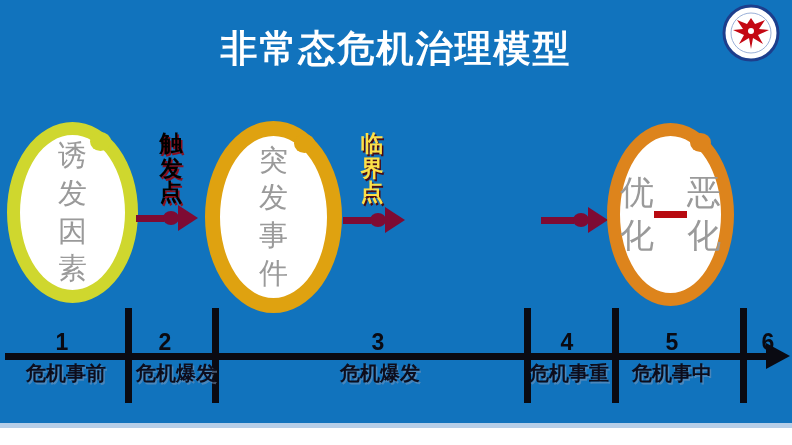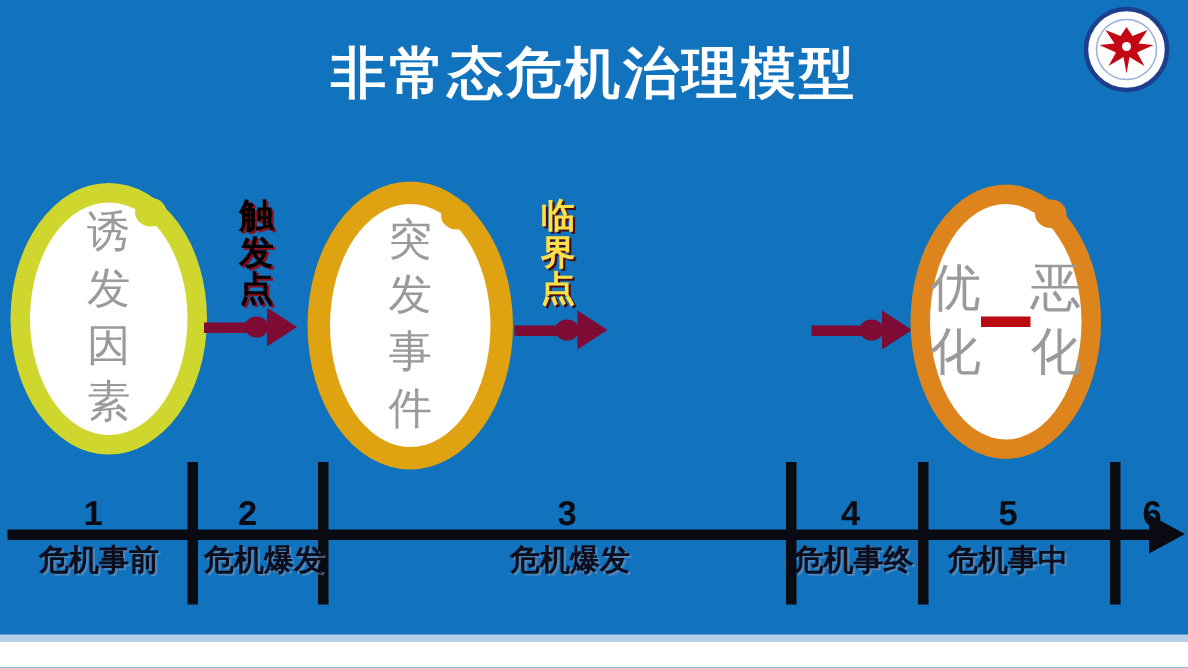--- a/index.html
+++ b/index.html
@@ -222,18 +222,18 @@
   <div class="seg-num num-1">1</div>
   <div class="seg-num num-2">2</div>
   <div class="seg-num num-3">3</div>
   <div class="seg-num num-4">4</div>
   <div class="seg-num num-5">5</div>
   <div class="seg-num num-6">6</div>
 
   <div class="phase phase-1">危机事前</div>
   <div class="phase phase-2">危机爆发</div>
   <div class="phase phase-3">危机爆发</div>
-  <div class="phase phase-4">危机事终</div>
+  <div class="phase phase-4">危机事重</div>
   <div class="phase phase-5">危机事中</div>
 
   <div class="footer-strip"></div>
 
 </div>
 
 </body></html>

